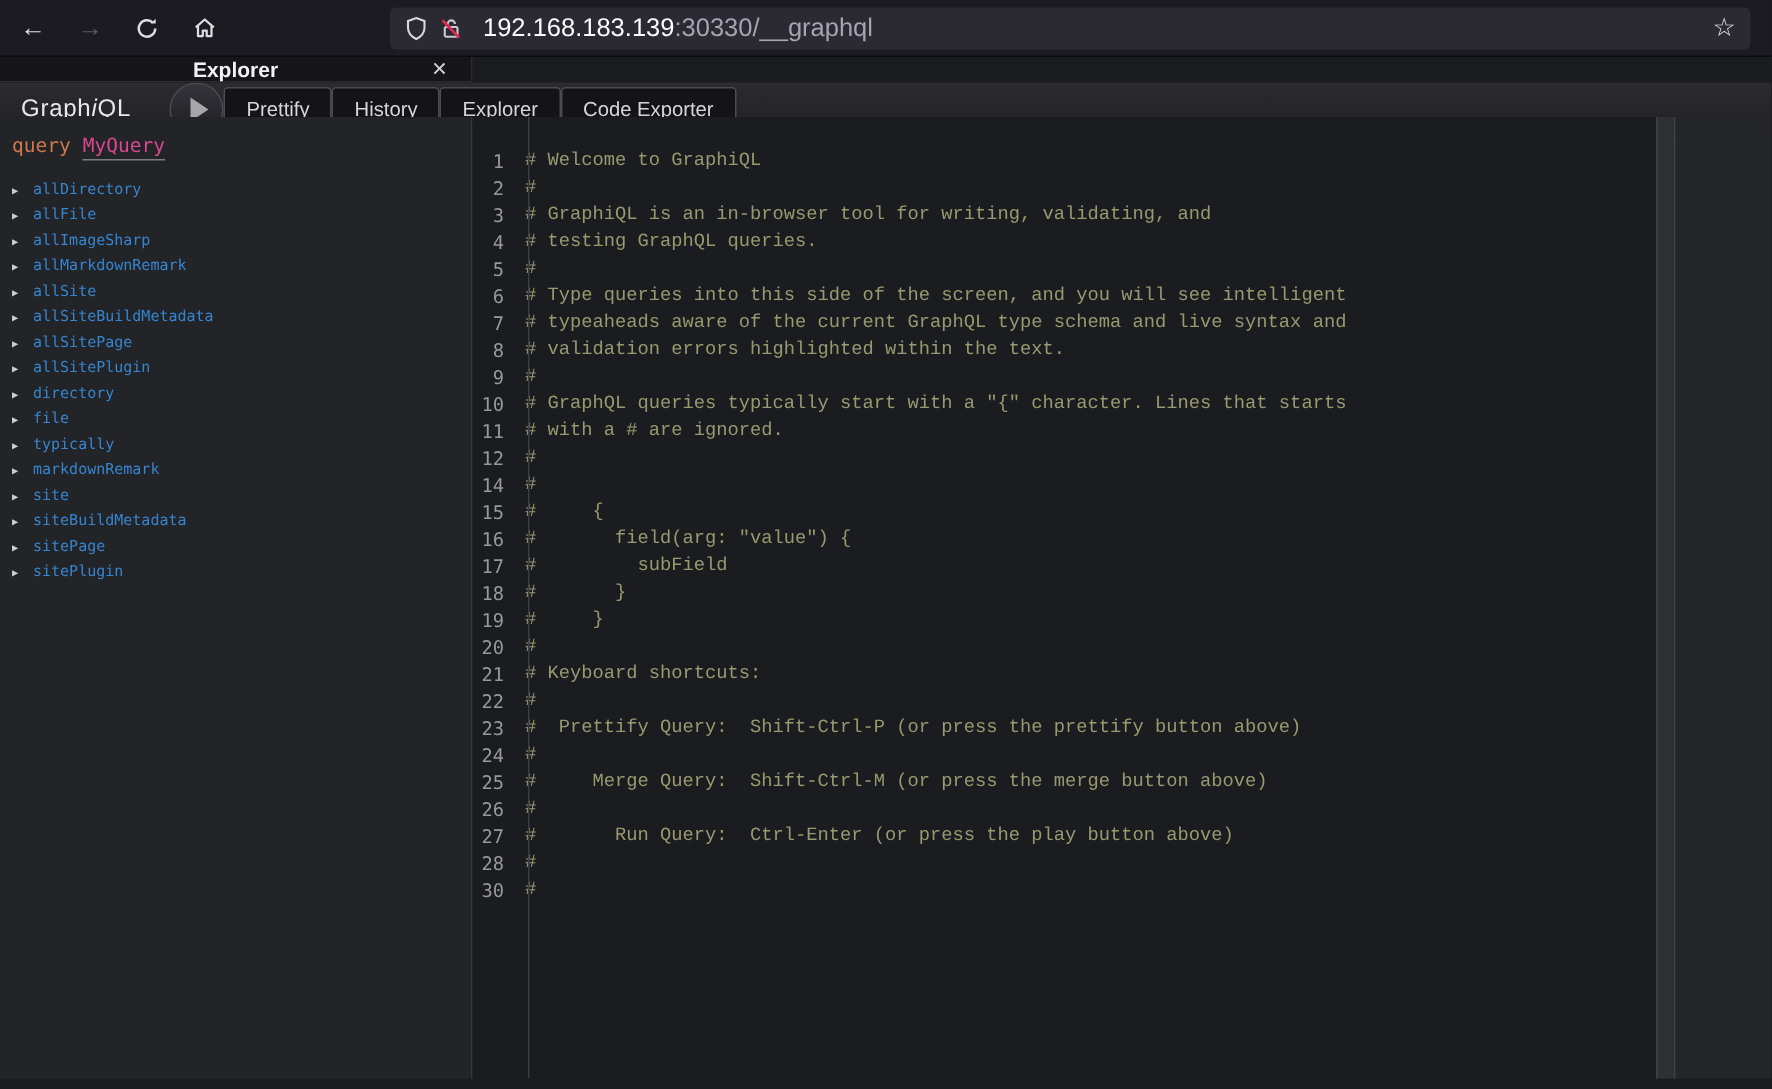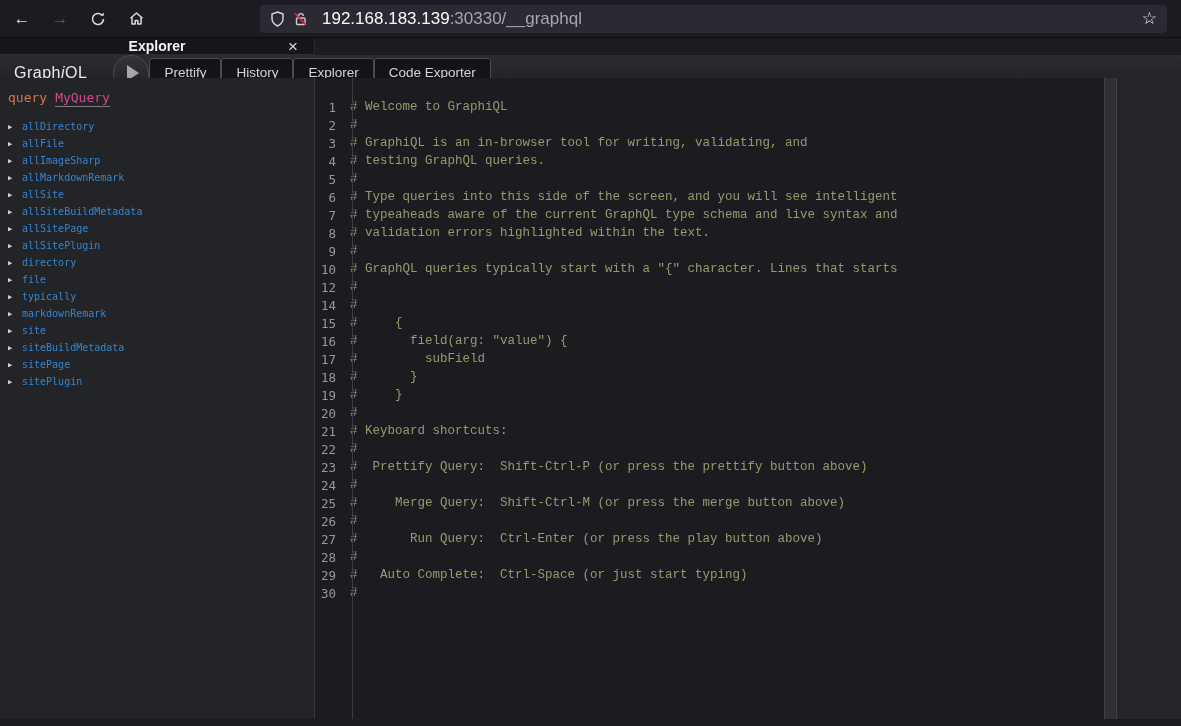--- a/index.html
+++ b/index.html
@@ -258,20 +258,24 @@
       <div class="cl">
         <span class="ln">9</span>
         <span class="ct">#</span>
       </div>
 
       <div class="cl">
         <span class="ln">10</span>
         <span class="ct"># GraphQL queries typically start with a "{" character. Lines that starts</span>
       </div>
 
+      <div class="cl">
+        <span class="ln">11</span>
+        <span class="ct"># with a # are ignored.</span>
+      </div>
 
       <div class="cl">
         <span class="ln">12</span>
         <span class="ct">#</span>
       </div>
 
 
       <div class="cl">
         <span class="ln">14</span>
         <span class="ct">#</span>
@@ -340,24 +344,20 @@
       <div class="cl">
         <span class="ln">27</span>
         <span class="ct">#       Run Query:  Ctrl-Enter (or press the play button above)</span>
       </div>
 
       <div class="cl">
         <span class="ln">28</span>
         <span class="ct">#</span>
       </div>
 
-      <div class="cl">
-        <span class="ln">29</span>
-        <span class="ct">#   Auto Complete:  Ctrl-Space (or just start typing)</span>
-      </div>
 
       <div class="cl">
         <span class="ln">30</span>
         <span class="ct">#</span>
       </div>
 
 
     </div>
 
   <div class="vscroll"></div>

